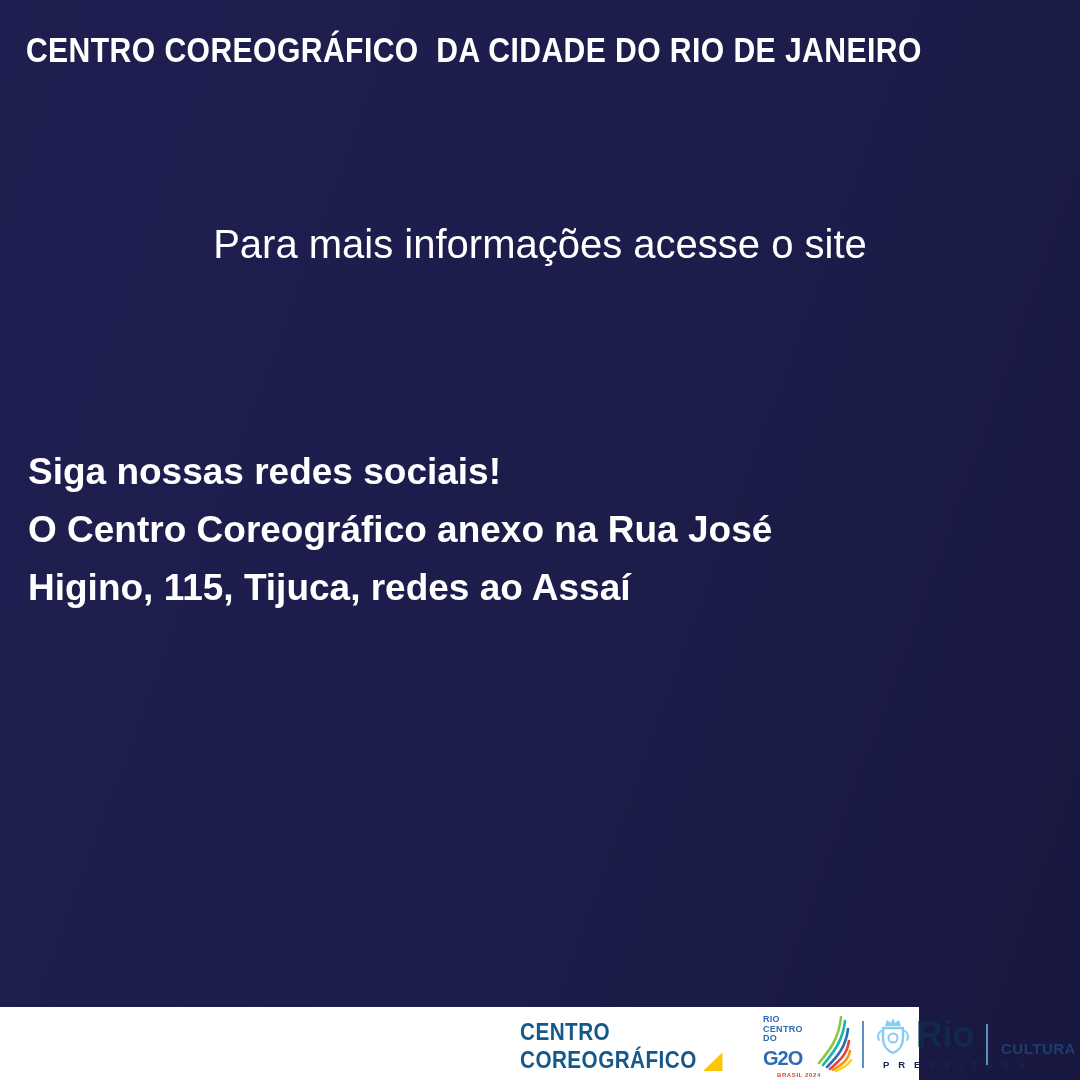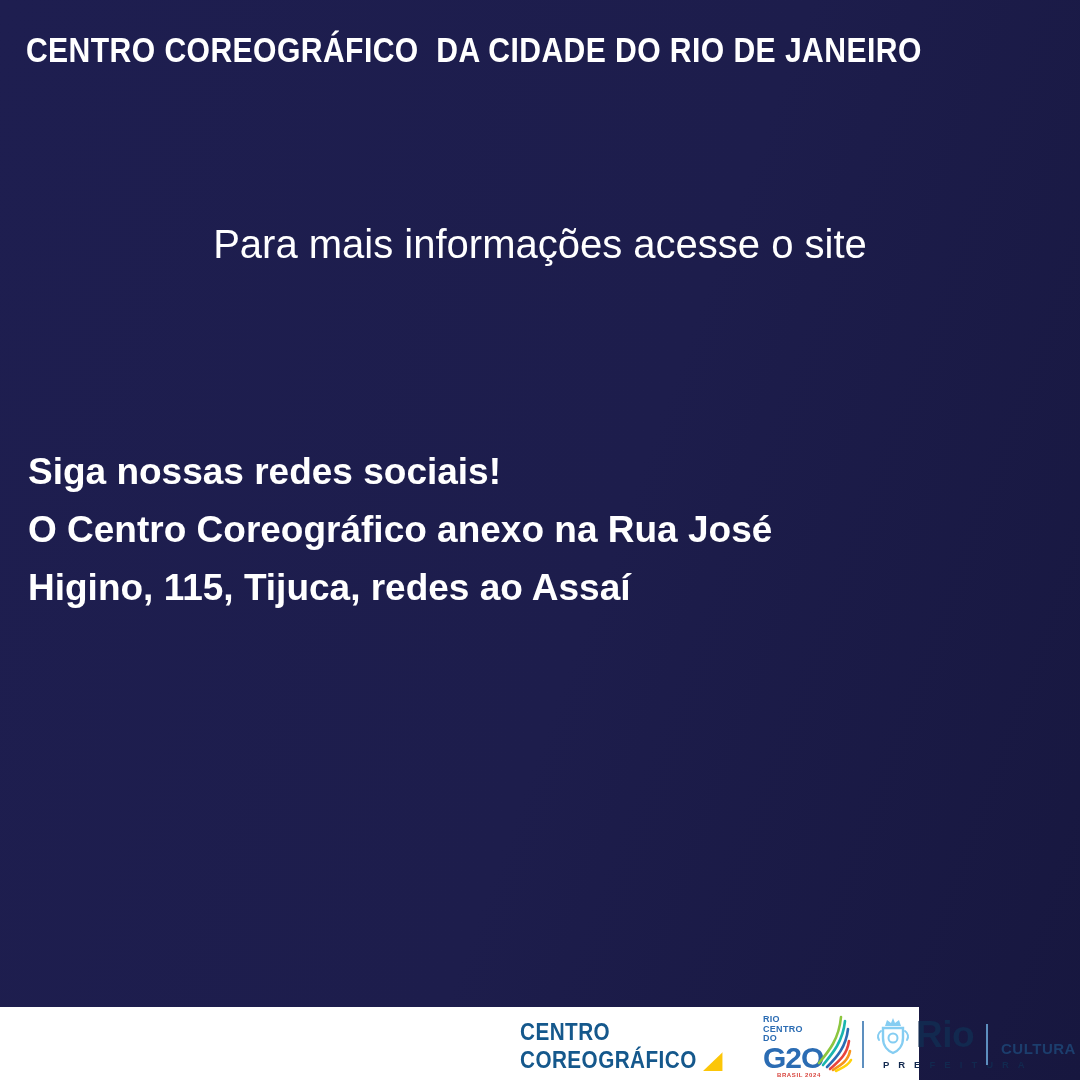--- a/index.html
+++ b/index.html
@@ -104,21 +104,21 @@
   .g20-small {
     color: #2b6cb3;
     font-weight: bold;
     font-size: 9px;
     line-height: 9.5px;
     letter-spacing: 0.3px;
   }
   .g20-big {
     color: #2b6cb3;
     font-weight: 800;
-    font-size: 30px;
+    font-size: 20px;
     line-height: 28px;
     letter-spacing: -1px;
   }
   .g20-sub {
     color: #d8433c;
     font-weight: bold;
     font-size: 6px;
     letter-spacing: 0.6px;
     margin-left: 14px;
   }

